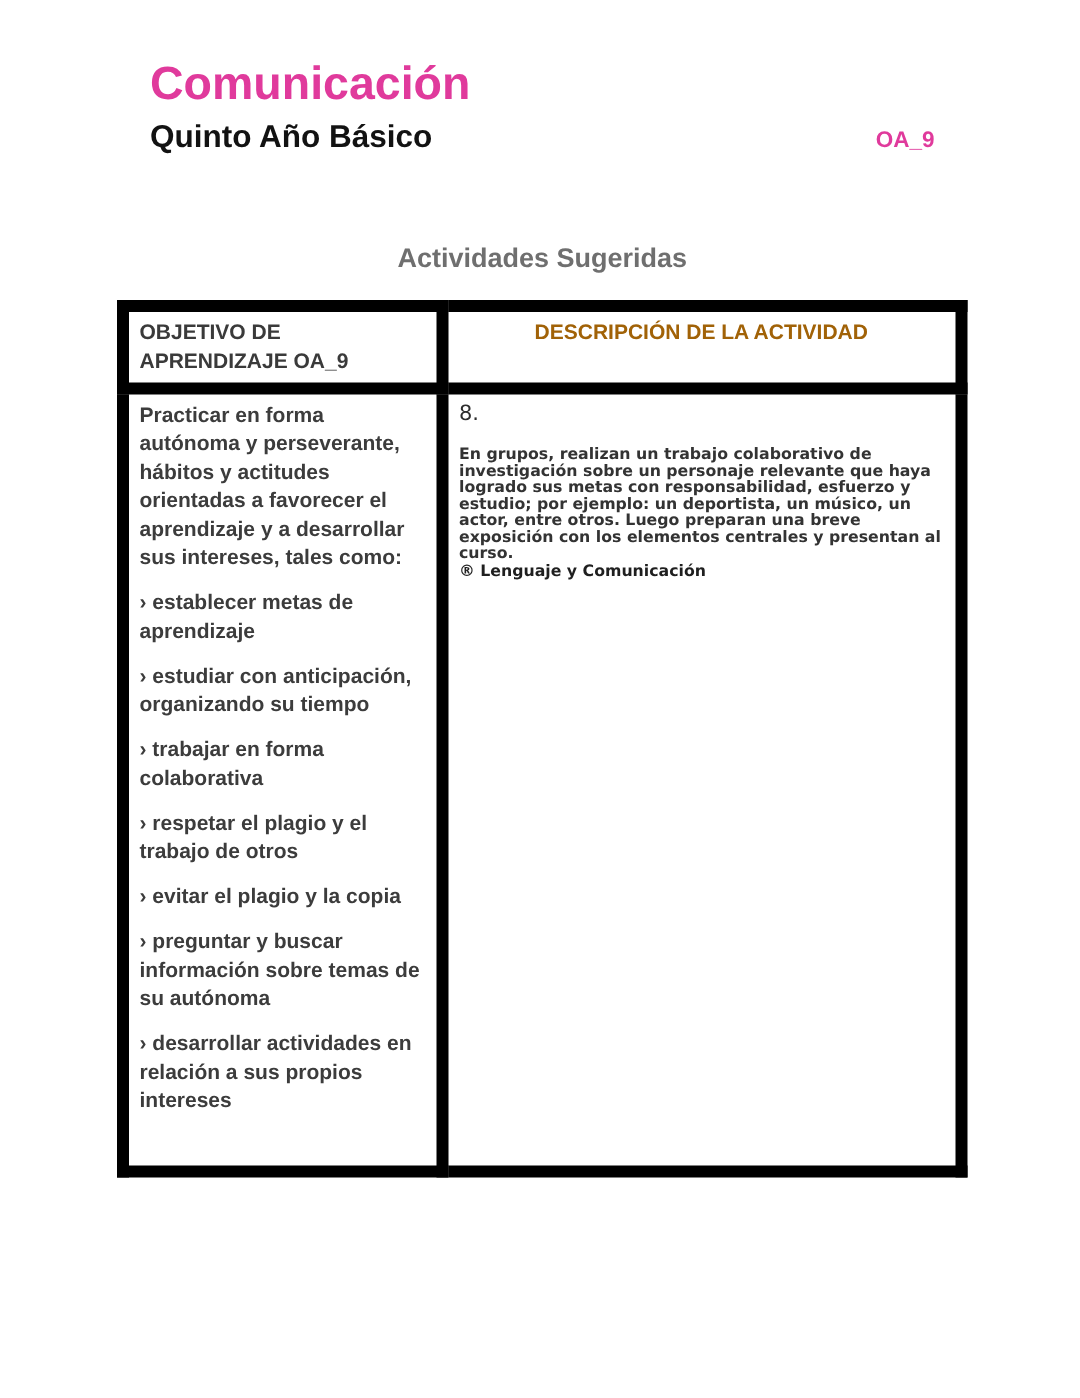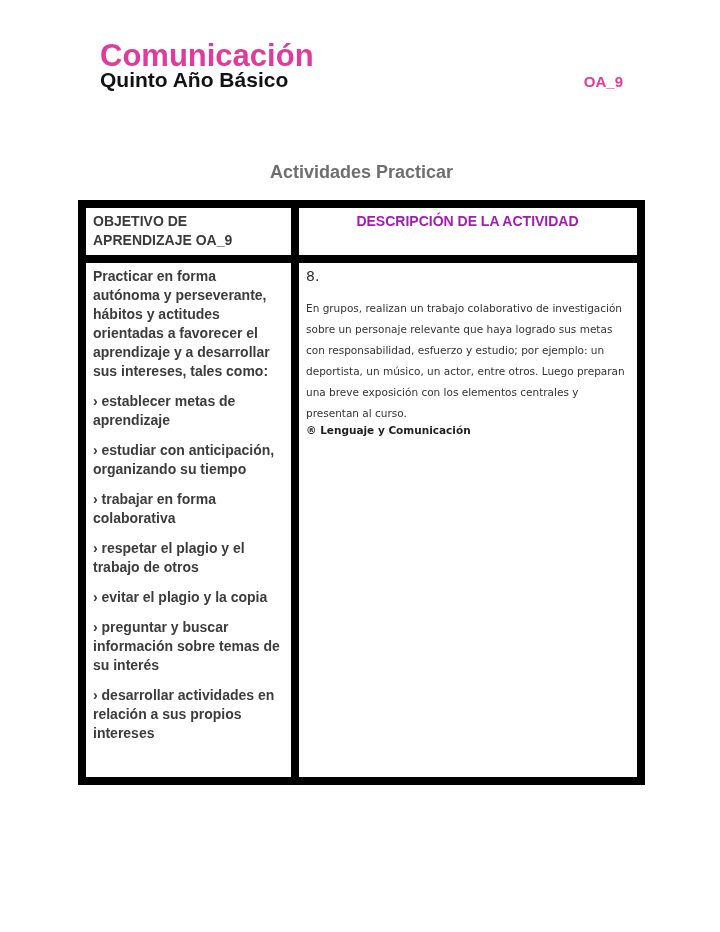--- a/index.html
+++ b/index.html
@@ -20,21 +20,21 @@
     left: 100px;
     top: 38px;
     font-size: 31px;
     font-weight: bold;
     color: #e03a9c;
     letter-spacing: 0px;
   }
   .grade-row {
     position: absolute;
     left: 100px;
-    top: 68px;
+    top: 80px;
     width: 523px;
     display: flex;
     justify-content: space-between;
     align-items: baseline;
   }
   .grade {
     font-size: 21px;
     font-weight: bold;
     color: #121212;
   }
@@ -73,21 +73,21 @@
     font-size: 14px;
     font-weight: bold;
     color: #3a3a3a;
     line-height: 19px;
     height: 37px;
   }
   th.col-activity {
     text-align: center;
     font-size: 14px;
     font-weight: bold;
-    color: #a21caf;
+    color: #a16207;
     line-height: 19px;
   }
   td.objective-cell {
     height: 505px;
     font-size: 14px;
     font-weight: bold;
     color: #3c3c3c;
     line-height: 19px;
   }
   td.objective-cell p {
@@ -106,22 +106,23 @@
   .activity-number {
     margin: 0 0 13px 0;
     font-size: 14px;
     line-height: 18px;
     font-weight: normal;
     color: #2e2e2e;
   }
   .activity-description {
     margin: 0;
     font-size: 10.5px;
-    line-height: 21px;
+    line-height: 11px;
     color: #333333;
+    font-weight: bold;
   }
   .activity-reference {
     margin: 0;
     font-size: 10.5px;
     line-height: 12.6px;
     font-weight: bold;
     color: #1f1f1f;
   }
 </style>
 </head>
@@ -129,40 +130,40 @@
 
 <div class="page">
 
   <div class="doc-title">Comunicación</div>
 
   <div class="grade-row">
     <span class="grade">Quinto Año Básico</span>
     <span class="oa-code">OA_9</span>
   </div>
 
-  <div class="section-title">Actividades Practicar</div>
+  <div class="section-title">Actividades Sugeridas</div>
 
   <table class="activities-table">
     <thead>
       <tr>
         <th class="col-objective">OBJETIVO DE APRENDIZAJE OA_9</th>
         <th class="col-activity">DESCRIPCIÓN DE LA ACTIVIDAD</th>
       </tr>
     </thead>
     <tbody>
       <tr>
         <td class="objective-cell">
           <p class="objective-intro">Practicar en forma autónoma y perseverante, hábitos y actitudes orientadas a favorecer el aprendizaje y a desarrollar sus intereses, tales como:</p>
           <div>
               <p class="bullet-item">› establecer metas de aprendizaje</p>
               <p class="bullet-item">› estudiar con anticipación, organizando su tiempo</p>
               <p class="bullet-item">› trabajar en forma colaborativa</p>
               <p class="bullet-item">› respetar el plagio y el trabajo de otros</p>
               <p class="bullet-item">› evitar el plagio y la copia</p>
-              <p class="bullet-item">› preguntar y buscar información sobre temas de su interés</p>
+              <p class="bullet-item">› preguntar y buscar información sobre temas de su autónoma</p>
               <p class="bullet-item">› desarrollar actividades en relación a sus propios intereses</p>
             </div>
         </td>
         <td class="activity-cell">
           <p class="activity-number">8.</p>
           <p class="activity-description">En grupos, realizan un trabajo colaborativo de investigación sobre un personaje relevante que haya logrado sus metas con responsabilidad, esfuerzo y estudio; por ejemplo: un deportista, un músico, un actor, entre otros. Luego preparan una breve exposición con los elementos centrales y presentan al curso.</p>
           <p class="activity-reference">® Lenguaje y Comunicación</p>
         </td>
       </tr>
     </tbody>

